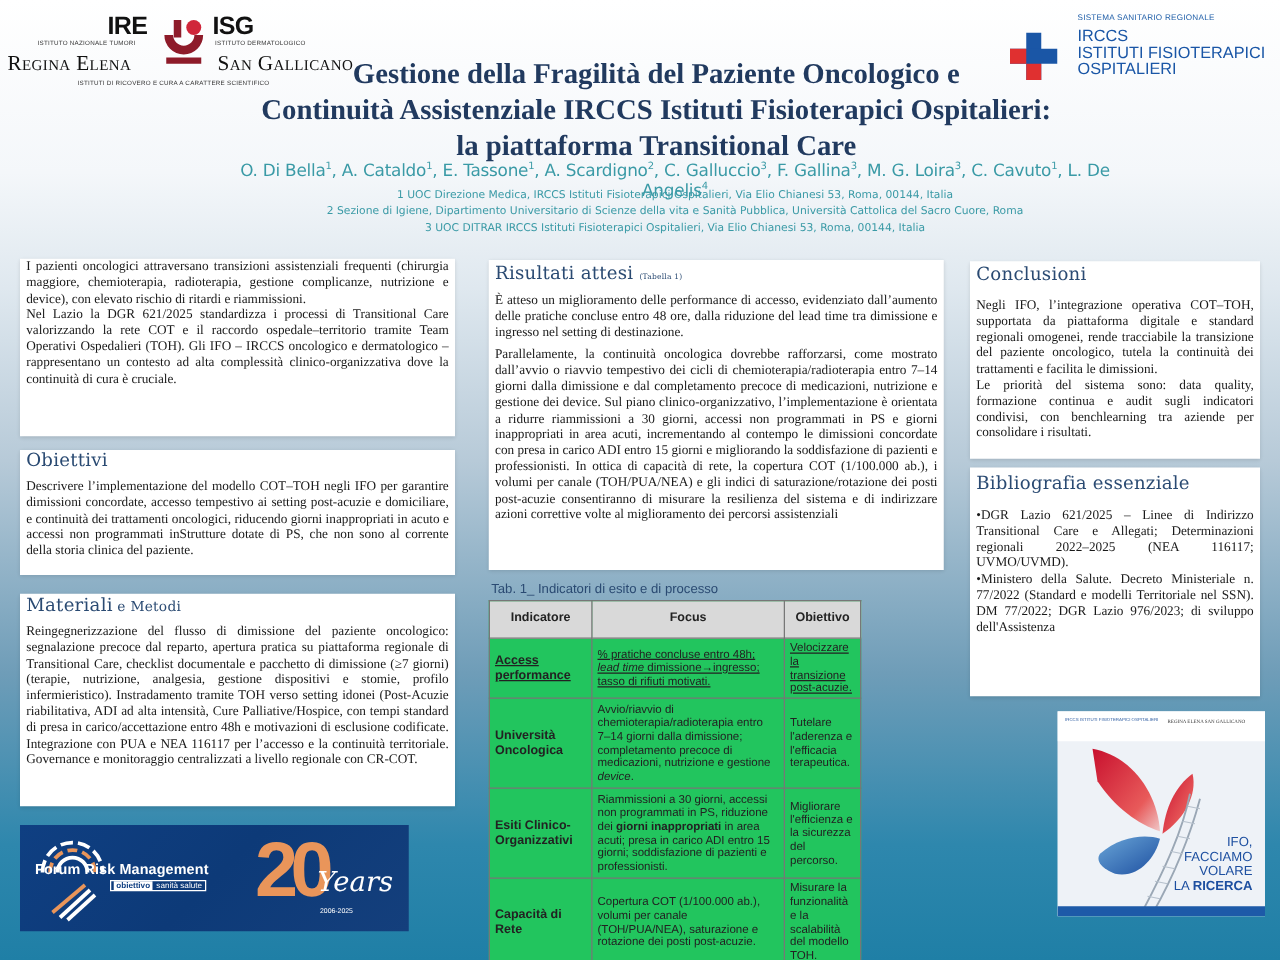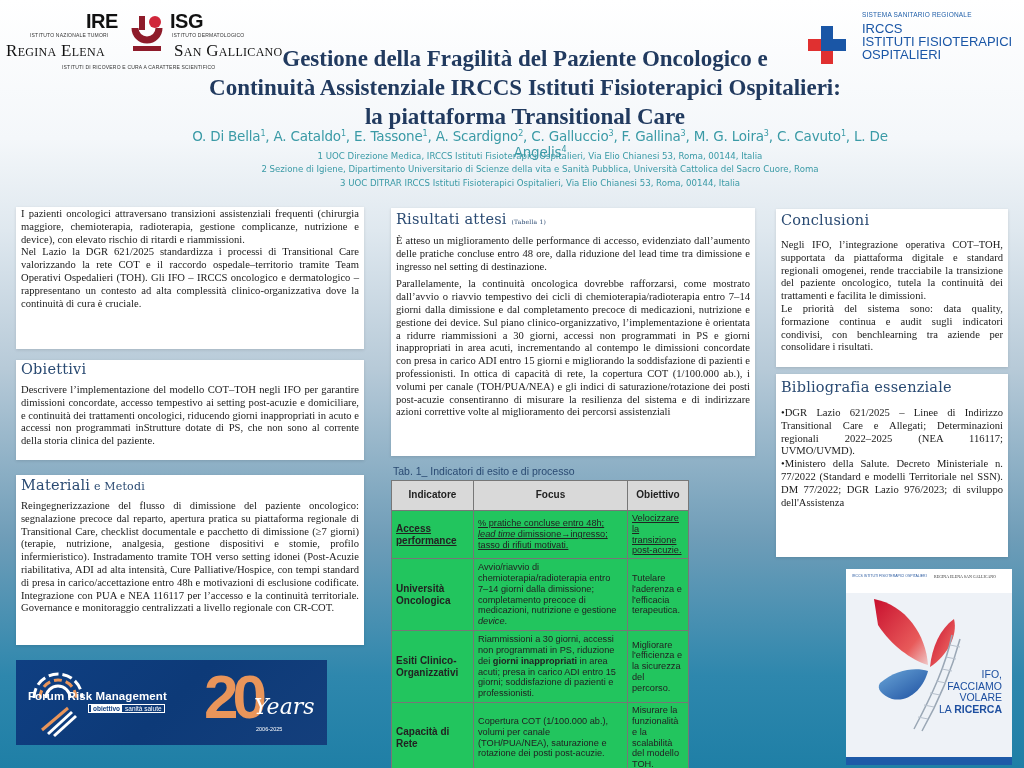--- a/index.html
+++ b/index.html
@@ -122,21 +122,21 @@
   }
   .frm .arcs { position: absolute; left: 12px; top: 8px; width: 60px; height: 70px; }
   .frm .frm-title { position: absolute; left: 12px; top: 30px; font-family: "Liberation Sans", sans-serif; font-weight: bold; color: #fff; font-size: 11.5px; letter-spacing: 0.1px; }
   .frm .tagline { position: absolute; left: 72px; top: 44px; font-family: "Liberation Sans", sans-serif; font-size: 6.5px; color: #fff; border: 1px solid #fff; padding: 0 2px; }
   .frm .tagline b { background: #fff; color: #0f3f82; padding: 0 2px; margin-right: 3px; }
   .frm .twenty { position: absolute; left: 188px; top: 6px; font-family: "Liberation Sans", sans-serif; font-weight: bold; color: #e9955a; font-size: 62px; line-height: 62px; letter-spacing: -6px; }
   .frm .years { position: absolute; left: 238px; top: 34px; font-family: "DejaVu Serif", serif; font-style: italic; color: #fff; font-size: 22px; }
   .frm .range { position: absolute; left: 240px; top: 66px; font-family: "Liberation Sans", sans-serif; color: #fff; font-size: 5.5px; }
 
   .promo {
-    left: 846px; top: 569px; width: 166px; height: 196px;
+    left: 846px; top: 569px; width: 166px; height: 164px;
     background: #eef2f7;
     overflow: hidden;
   }
   .promo .topbar { position: absolute; left: 0; top: 0; width: 100%; height: 24px; background: #fff; }
   .promo .botbar { position: absolute; left: 0; bottom: 0; width: 100%; height: 8px; background: #1d5aa8; }
   .promo .mini-left { position: absolute; left: 6px; top: 5px; font-family: "Liberation Sans", sans-serif; font-size: 3.5px; color: #2a5aa0; line-height: 4px; }
   .promo .mini-right { position: absolute; left: 88px; top: 5px; font-family: "Liberation Serif", serif; font-size: 4px; color: #333; line-height: 5px; }
   .promo .butterfly { position: absolute; left: 20px; top: 26px; width: 110px; height: 140px; }
   .promo .slogan { position: absolute; right: 10px; top: 100px; text-align: right; font-family: "Liberation Sans", sans-serif; font-size: 10.5px; line-height: 11.5px; color: #1d4fa0; }
   .promo .slogan b { font-weight: bold; }

